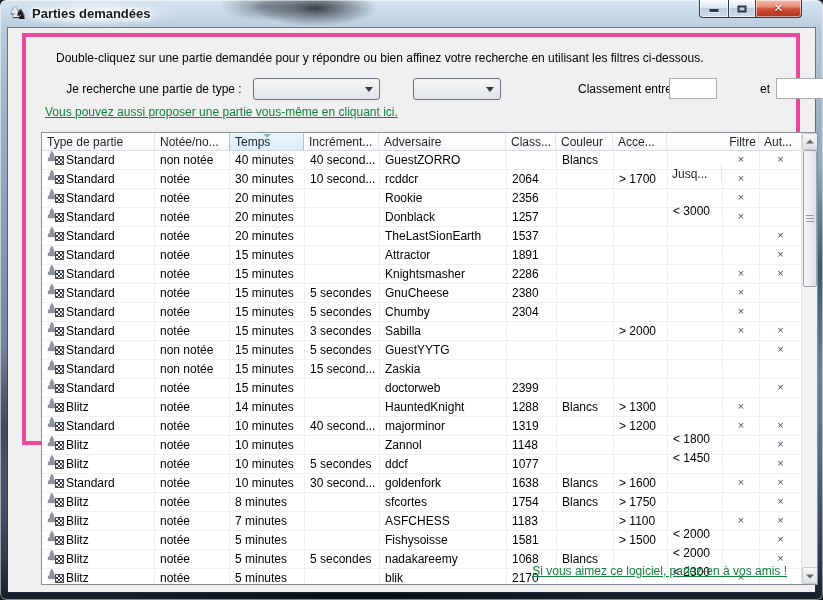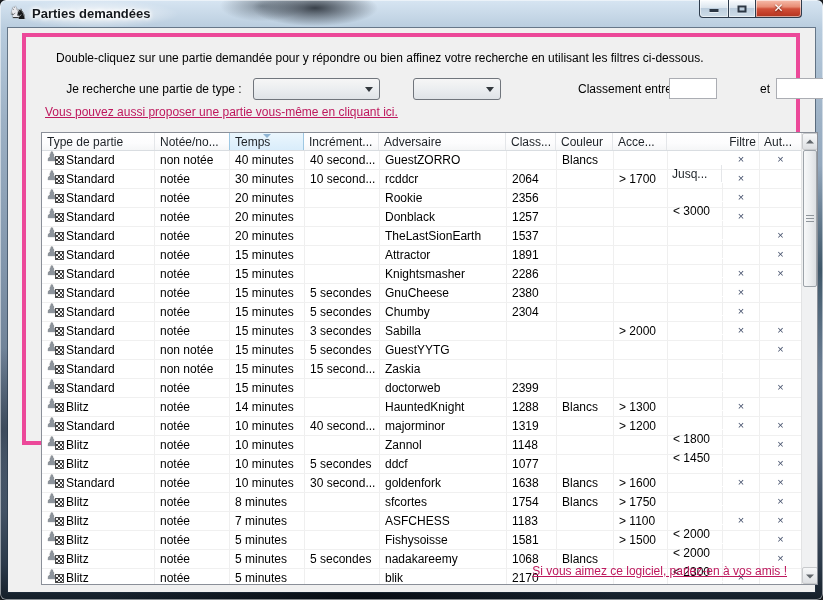--- a/index.html
+++ b/index.html
@@ -62,21 +62,21 @@
   .combo2{left:387px;top:41px;width:88px;}
   .combo .val{position:absolute;left:5px;top:3px;font-size:12px;color:#000;}
   .combo .arr{position:absolute;right:6px;top:8px;width:0;height:0;
     border-left:4px solid transparent;border-right:4px solid transparent;border-top:5px solid #33383d;}
 
   .tbox{position:absolute;height:21px;border:1px solid #abadb3;background:#fff;font-size:12px;padding:2px 4px;
     font-family:"Liberation Sans",sans-serif;}
   .in-min{left:643px;top:41px;width:48px;}
   .in-max{left:750px;top:41px;width:48px;}
 
-  .link{font-size:12px;color:#be185d;text-decoration:underline;white-space:nowrap;cursor:pointer;}
+  .link{font-size:12px;color:#15803d;text-decoration:underline;white-space:nowrap;cursor:pointer;}
   .propose{position:absolute;left:19px;top:68px;}
   .share{position:absolute;right:9px;top:527px;}
 
   
   .table{position:absolute;left:15px;top:95px;width:777px;height:453px;border:1px solid #8a8f98;background:#86efac;
     display:flex;overflow:hidden;}
   .tleft{width:759px;height:100%;overflow:hidden;}
 
   .thead{display:flex;height:18px;background:linear-gradient(#ffffff,#fcfcfd 60%,#f5f6f7);
     border-bottom:1px solid #d9dde1;}

